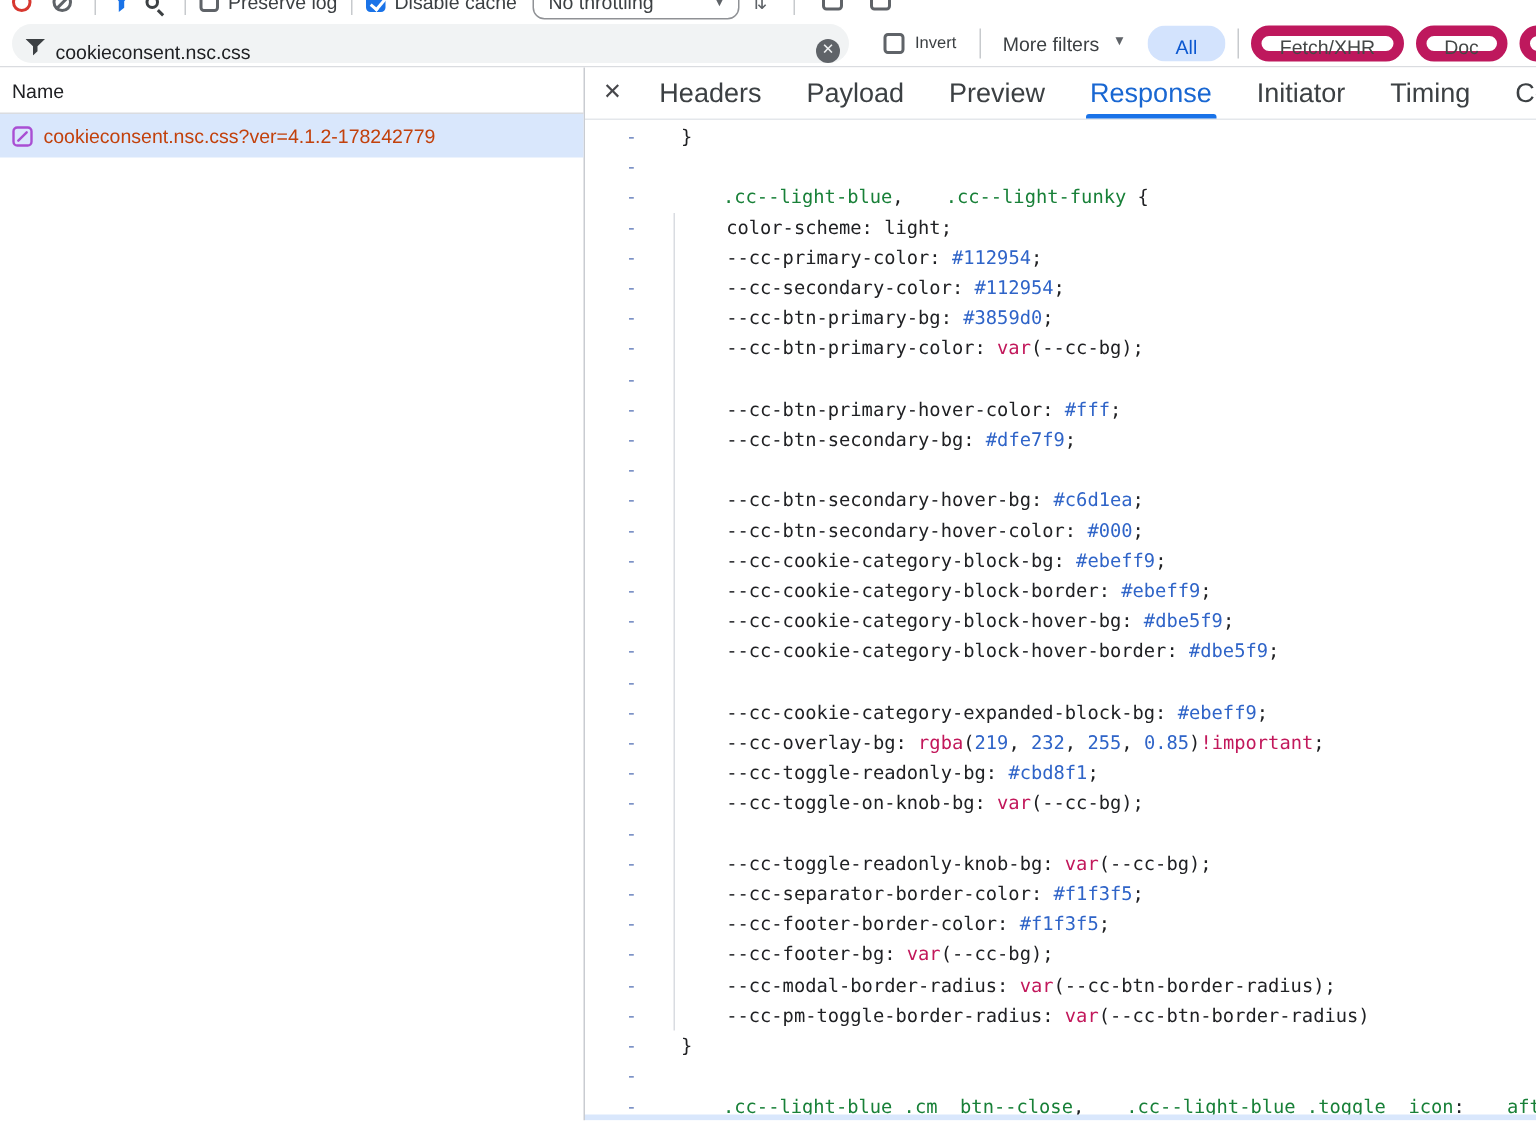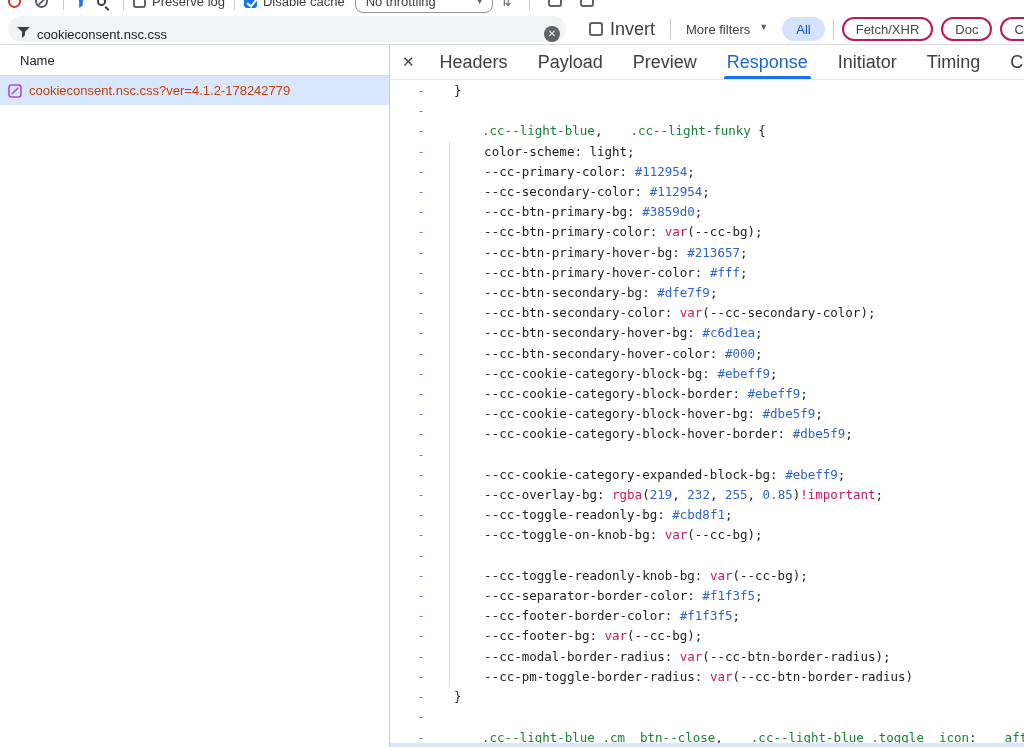--- a/index.html
+++ b/index.html
@@ -35,35 +35,35 @@
 
   
   .filter-bar{height:31px;display:flex;align-items:center;border-bottom:1px solid var(--border);
     padding-left:8px;background:#fff;overflow:hidden;}
   .filter-input{width:558px;height:26px;background:#f1f3f4;border-radius:13px;display:flex;align-items:flex-end;
     padding:0 6px 0 9px;flex:none;}
   .filter-input .q{font-size:13px;color:#202124;margin-left:7px;flex:1;white-space:nowrap;}
   .clear-x{width:16px;height:16px;border-radius:50%;background:#5f6368;color:#f1f3f4;font-size:10px;line-height:16px;
     text-align:center;flex:none;cursor:pointer;}
   .invert-wrap{display:flex;align-items:center;margin-left:23px;}
-  .invert-wrap .lbl{font-size:18px;margin-left:7px;}
+  .invert-wrap .lbl{font-size:11px;margin-left:7px;}
   .v-sep{width:1px;height:20px;background:#c7cacd;margin:0 15px;flex:none;}
   .more-filters{display:flex;align-items:flex-start;font-size:13px;color:var(--ui-fg);white-space:nowrap;}
   .more-filters .caret{font-size:9px;color:#5f6368;margin-left:9px;}
   .pills{display:flex;align-items:center;margin-left:14px;}
-  .pill{height:24px;border-radius:12px;border:2px solid #be185d;background:#fff;color:#444746;font-size:13px;
+  .pill{height:24px;border-radius:12px;border:7px solid #be185d;background:#fff;color:#444746;font-size:13px;
     font-family:"Liberation Sans",sans-serif;font-weight:500;padding:0 12px;margin-right:8px;white-space:nowrap;cursor:pointer;flex:none;}
   .pill.active{background:var(--pill-bg);border-color:transparent;color:var(--pill-fg);}
   .pill-sep{width:1px;height:20px;background:#c7cacd;margin:0 8px 0 0;flex:none;}
 
   
   .main{display:flex;height:702px;position:relative;}
   .left-panel{width:390px;flex:none;border-right:1px solid #c9ccd1;background:#fff;display:flex;flex-direction:column;}
   .name-header{height:31px;border-bottom:1px solid var(--border);display:flex;align-items:center;
-    padding-left:20px;font-size:13px;color:#202124;}
+    padding-left:8px;font-size:13px;color:#202124;}
   .req-row{height:29px;display:flex;align-items:center;padding-left:8px;background:var(--sel-row);cursor:pointer;}
   .req-row .fname{font-size:13px;color:#c2410c;margin-left:7px;white-space:nowrap;overflow:hidden;}
   .css-file-icon{flex:none;display:block;}
 
   .right-panel{flex:1;position:relative;overflow:hidden;background:#fff;display:flex;flex-direction:column;}
   .tab-bar{height:35px;flex:none;display:flex;align-items:stretch;border-bottom:1px solid var(--border-lt);
     padding-left:12px;background:#fff;}
   .close-x{width:18px;align-self:center;font-size:15px;color:#47484c;cursor:pointer;line-height:18px;text-align:left;}
   .tabs{display:flex;margin-left:10px;}
   .tab{position:relative;margin:0 12px;padding:0 3px;font-size:18px;color:var(--ui-fg);line-height:34px;
@@ -178,24 +178,24 @@
         <div class="indent-guide"></div>
         <div id="code-lines">
             <div class="code-line"><span class="gutter">-</span><span class="line-text"><span class="tok-p">}</span></span></div>
             <div class="code-line"><span class="gutter">-</span><span class="line-text"></span></div>
             <div class="code-line"><span class="gutter">-</span><span class="line-text"><span class="tok-s">.cc--light-blue</span><span class="tok-p">,</span><span class="tok-s">.cc--light-funky</span><span class="tok-p"> {</span></span></div>
             <div class="code-line"><span class="gutter">-</span><span class="line-text"><span class="tok-p">    color-scheme: light;</span></span></div>
             <div class="code-line"><span class="gutter">-</span><span class="line-text"><span class="tok-p">    --cc-primary-color: </span><span class="tok-n">#112954</span><span class="tok-p">;</span></span></div>
             <div class="code-line"><span class="gutter">-</span><span class="line-text"><span class="tok-p">    --cc-secondary-color: </span><span class="tok-n">#112954</span><span class="tok-p">;</span></span></div>
             <div class="code-line"><span class="gutter">-</span><span class="line-text"><span class="tok-p">    --cc-btn-primary-bg: </span><span class="tok-n">#3859d0</span><span class="tok-p">;</span></span></div>
             <div class="code-line"><span class="gutter">-</span><span class="line-text"><span class="tok-p">    --cc-btn-primary-color: </span><span class="tok-f">var</span><span class="tok-p">(--cc-bg);</span></span></div>
-            <div class="code-line"><span class="gutter">-</span><span class="line-text"><span class="tok-p">    --cc-btn-primary-hover-bg: </span><span class="tok-n">#213657</span><span class="tok-p">;</span></span></div>
+            <div class="code-line"><span class="gutter">-</span></div>
             <div class="code-line"><span class="gutter">-</span><span class="line-text"><span class="tok-p">    --cc-btn-primary-hover-color: </span><span class="tok-n">#fff</span><span class="tok-p">;</span></span></div>
             <div class="code-line"><span class="gutter">-</span><span class="line-text"><span class="tok-p">    --cc-btn-secondary-bg: </span><span class="tok-n">#dfe7f9</span><span class="tok-p">;</span></span></div>
-            <div class="code-line"><span class="gutter">-</span><span class="line-text"><span class="tok-p">    --cc-btn-secondary-color: </span><span class="tok-f">var</span><span class="tok-p">(--cc-secondary-color);</span></span></div>
+            <div class="code-line"><span class="gutter">-</span></div>
             <div class="code-line"><span class="gutter">-</span><span class="line-text"><span class="tok-p">    --cc-btn-secondary-hover-bg: </span><span class="tok-n">#c6d1ea</span><span class="tok-p">;</span></span></div>
             <div class="code-line"><span class="gutter">-</span><span class="line-text"><span class="tok-p">    --cc-btn-secondary-hover-color: </span><span class="tok-n">#000</span><span class="tok-p">;</span></span></div>
             <div class="code-line"><span class="gutter">-</span><span class="line-text"><span class="tok-p">    --cc-cookie-category-block-bg: </span><span class="tok-n">#ebeff9</span><span class="tok-p">;</span></span></div>
             <div class="code-line"><span class="gutter">-</span><span class="line-text"><span class="tok-p">    --cc-cookie-category-block-border: </span><span class="tok-n">#ebeff9</span><span class="tok-p">;</span></span></div>
             <div class="code-line"><span class="gutter">-</span><span class="line-text"><span class="tok-p">    --cc-cookie-category-block-hover-bg: </span><span class="tok-n">#dbe5f9</span><span class="tok-p">;</span></span></div>
             <div class="code-line"><span class="gutter">-</span><span class="line-text"><span class="tok-p">    --cc-cookie-category-block-hover-border: </span><span class="tok-n">#dbe5f9</span><span class="tok-p">;</span></span></div>
             <div class="code-line"><span class="gutter">-</span></div>
             <div class="code-line"><span class="gutter">-</span><span class="line-text"><span class="tok-p">    --cc-cookie-category-expanded-block-bg: </span><span class="tok-n">#ebeff9</span><span class="tok-p">;</span></span></div>
             <div class="code-line"><span class="gutter">-</span><span class="line-text"><span class="tok-p">    --cc-overlay-bg: </span><span class="tok-f">rgba</span><span class="tok-p">(</span><span class="tok-n">219</span><span class="tok-p">, </span><span class="tok-n">232</span><span class="tok-p">, </span><span class="tok-n">255</span><span class="tok-p">, </span><span class="tok-n">0.85</span><span class="tok-p">)</span><span class="tok-f">!important</span><span class="tok-p">;</span></span></div>
             <div class="code-line"><span class="gutter">-</span><span class="line-text"><span class="tok-p">    --cc-toggle-readonly-bg: </span><span class="tok-n">#cbd8f1</span><span class="tok-p">;</span></span></div>

